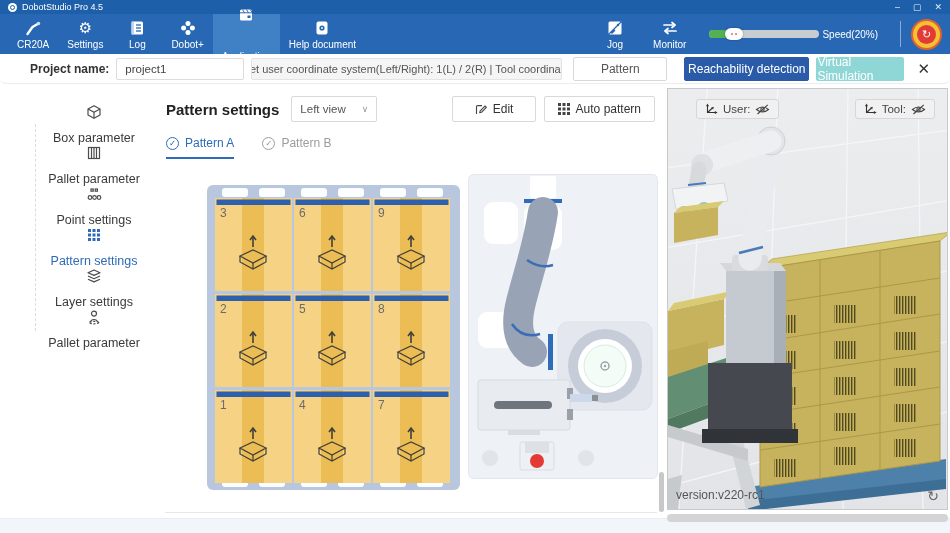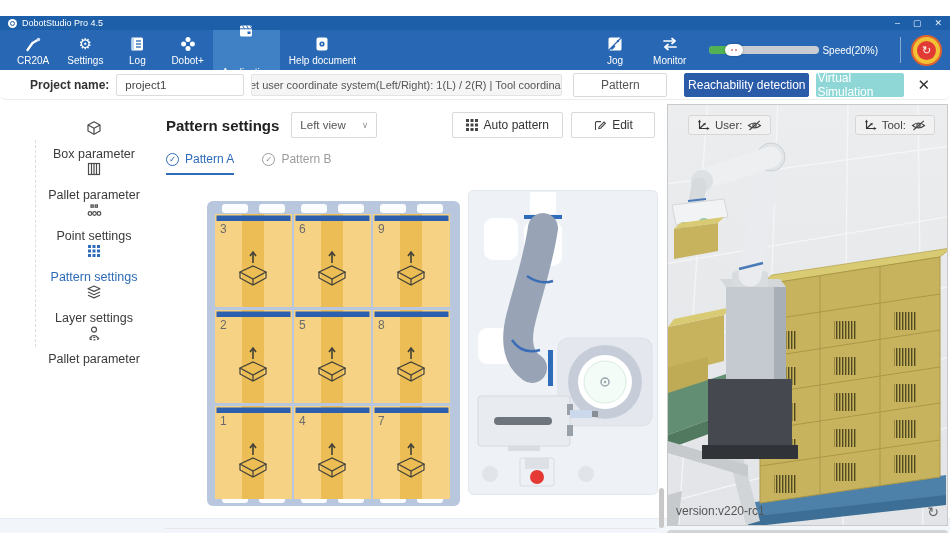--- a/index.html
+++ b/index.html
@@ -1,20 +1,20 @@
 <!DOCTYPE html>
 <html><head>
 <meta charset="utf-8">
 <style>
   * { margin:0; padding:0; box-sizing:border-box; }
   body { font-family:"Liberation Sans", sans-serif; background:#dfe3e8; }
   .app { width:950px; height:533px; position:relative; overflow:hidden; background:#fff; display:flex; flex-direction:column; }
 
   
-  .titlebar { height:14px; background:#1d5fa9; display:flex; align-items:center; justify-content:space-between; padding:0 8px; flex:0 0 auto;margin-top:16px; }
+  .titlebar { height:14px; background:#1d5fa9; display:flex; align-items:center; justify-content:space-between; padding:0 8px; flex:0 0 auto; }
   .tb-left { display:flex; align-items:center; gap:5px; }
   .logo { width:9px; height:9px; border-radius:50%; background:#fff; display:inline-flex; align-items:center; justify-content:center; }
   .logo::after { content:""; width:3px; height:3px; border:1.5px solid #1d5fa9; border-radius:50%; }
   .tb-title { color:#fff; font-size:9px; }
   .tb-controls { display:flex; gap:13px; color:rgba(255,255,255,.9); font-size:9px; line-height:10px; }
   .tb-controls span { cursor:default; }
 
   
   .navbar { height:40px; background:#2767b3; display:flex; align-items:stretch; justify-content:space-between; flex:0 0 auto; }
   .nav-left, .nav-right { display:flex; align-items:stretch; }
@@ -67,21 +67,21 @@
   .palletview { position:absolute; left:47px; top:101px; }
   .robotview { position:absolute; left:308px; top:90px; }
   .tileNum { font-size:12px; fill:#6b6b6b; font-family:"Liberation Sans",sans-serif; }
   .c-divider { position:absolute; left:5px; width:492px; top:428px; border-top:1px solid #e8e8e8; }
   .vscroll { position:absolute; right:1px; top:388px; width:5px; height:40px; border-radius:3px; background:#c8c8c8; }
 
   
   .simpanel { width:285px; flex:0 0 auto; position:relative; }
   .canvas3d { position:absolute; left:2px; top:4px; width:281px; height:422px; border:1px solid #c9c9c9; background:#e8eaec; overflow:hidden; }
   .badge { position:absolute; top:10px; display:flex; align-items:center; gap:5px; background:rgba(241,241,241,.92); border:1px solid #d6d6d6; border-radius:3px; padding:3px 8px; font-size:11.5px; color:#444; cursor:pointer; }
-  .badge-user { left:20px; }
+  .badge-user { left:28px; }
   .badge-tool { right:12px; }
   .version { position:absolute; left:8px; bottom:7px; font-size:12px; color:#555; }
   .refresh { position:absolute; right:8px; bottom:5px; font-size:14px; color:#666; cursor:pointer; }
   .hscroll { position:absolute; left:2px; top:430px; width:281px; height:8px; border-radius:4px; background:#d4d4d4; }
 
   .footer { height:15px; background:#f2f6fa; border-top:1px solid #e6edf3; flex:0 0 auto; }
 </style>
 </head>
 <body>
 
@@ -285,44 +285,44 @@
     </aside>
 
     <main class="content">
       <div class="c-header">
         <span class="c-title">Pattern settings</span>
         <div class="view-select">
           <span>Left view</span>
           <span class="chev">∨</span>
         </div>
         <div class="c-actions">
+          <div class="btn btn-plain" style="width:84px;">
+            <span style="display:flex;">
+              <svg width="13" height="13" viewBox="0 0 13 13" fill="none" stroke="#444" stroke-width="1.1">
+                  <path d="M2.5,11 V3.8 a1.2,1.2 0 0 1 1.2,-1.2 H8"></path>
+                  <path d="M6.2,7.8 L11,3 L12.4,4.4 L7.6,9.2 L5.8,9.6 Z"></path>
+                </svg>
+            </span>
+            <span>Edit</span>
+          </div>
           <div class="btn btn-plain">
             <span style="display:flex;">
               <svg width="12" height="12" viewBox="0 0 12 12" fill="#444">
                   <rect width="3" height="3"></rect>
                   <rect x="4.5" width="3" height="3"></rect>
                   <rect x="9" width="3" height="3"></rect>
                   <rect y="4.5" width="3" height="3"></rect>
                   <rect x="4.5" y="4.5" width="3" height="3"></rect>
                   <rect x="9" y="4.5" width="3" height="3"></rect>
                   <rect y="9" width="3" height="3"></rect>
                   <rect x="4.5" y="9" width="3" height="3"></rect>
                   <rect x="9" y="9" width="3" height="3"></rect>
                 </svg>
             </span>
             <span>Auto pattern</span>
-          </div>
-          <div class="btn btn-plain" style="width:84px;">
-            <span style="display:flex;">
-              <svg width="13" height="13" viewBox="0 0 13 13" fill="none" stroke="#444" stroke-width="1.1">
-                  <path d="M2.5,11 V3.8 a1.2,1.2 0 0 1 1.2,-1.2 H8"></path>
-                  <path d="M6.2,7.8 L11,3 L12.4,4.4 L7.6,9.2 L5.8,9.6 Z"></path>
-                </svg>
-            </span>
-            <span>Edit</span>
           </div>
         </div>
       </div>
 
       <div class="tabs">
         <div class="tab active">
           <span class="check-circle">✓</span>
           <span>Pattern A</span>
         </div>
         <div class="tab">

